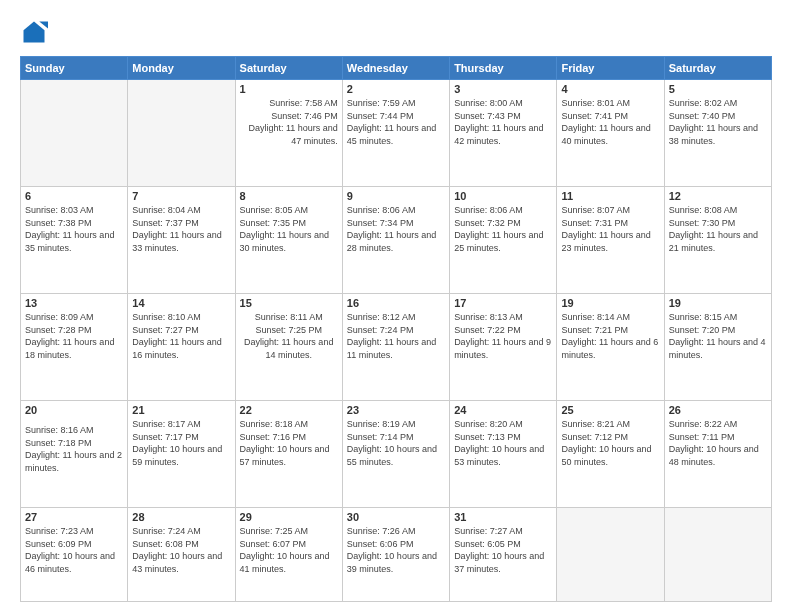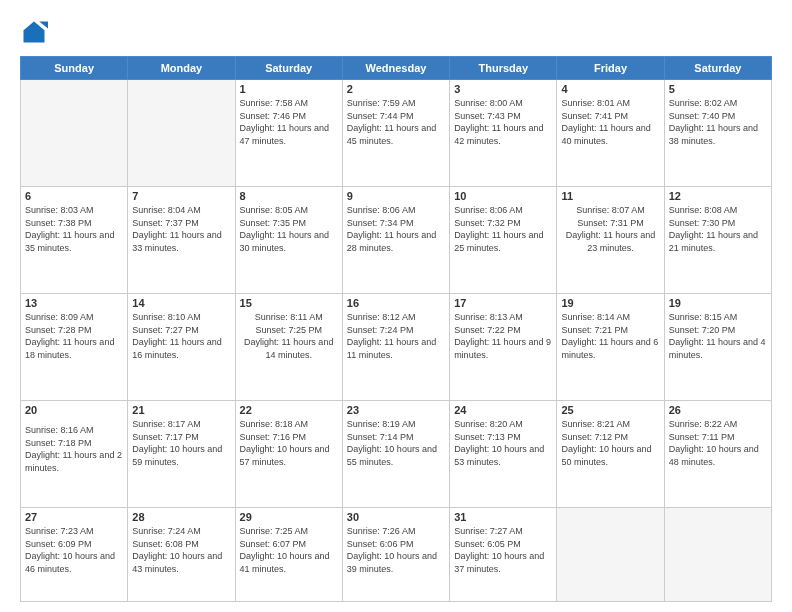--- a/index.html
+++ b/index.html
@@ -52,21 +52,21 @@
       width: 100%;
       table-layout: fixed;
     }
     .calendar th {
       background: #3a7abf;
       color: #fff;
       font-size: 11px;
       font-weight: bold;
       padding: 5px 4px;
       border: 1px solid #4a8acf;
-      text-align: center;
+      text-align: left;
     }
     .calendar td {
       border: 1px solid #ccc;
       vertical-align: top;
       padding: 3px 4px;
       font-size: 9.5px;
       color: #333;
       height: 82px;
       background: #fff;
     }
@@ -122,21 +122,21 @@
           <th>Friday</th>
           <th>Saturday</th>
         </tr>
     </thead>
     <tbody id="calendar-body">
     <tr>
           <td class="empty"></td>
           <td class="empty"></td>
           <td>
             <div class="day-num">1</div>
-            <div class="day-info" style="white-space: pre-line;">Sunrise: 7:58 AM
+            <div class="day-info" style="white-space: pre-line; text-align: right;">Sunrise: 7:58 AM
 Sunset: 7:46 PM
 Daylight: 11 hours and 47 minutes.</div>
           </td>
           <td>
             <div class="day-num">2</div>
             <div class="day-info" style="white-space: pre-line;">Sunrise: 7:59 AM
 Sunset: 7:44 PM
 Daylight: 11 hours and 45 minutes.</div>
           </td>
           <td>
@@ -184,21 +184,21 @@
 Daylight: 11 hours and 28 minutes.</div>
           </td>
           <td>
             <div class="day-num">10</div>
             <div class="day-info" style="white-space: pre-line;">Sunrise: 8:06 AM
 Sunset: 7:32 PM
 Daylight: 11 hours and 25 minutes.</div>
           </td>
           <td>
             <div class="day-num">11</div>
-            <div class="day-info" style="white-space: pre-line; text-align: center;">Sunrise: 8:07 AM
+            <div class="day-info" style="white-space: pre-line;">Sunrise: 8:07 AM
 Sunset: 7:31 PM
 Daylight: 11 hours and 23 minutes.</div>
           </td>
           <td>
             <div class="day-num">12</div>
             <div class="day-info" style="white-space: pre-line;">Sunrise: 8:08 AM
 Sunset: 7:30 PM
 Daylight: 11 hours and 21 minutes.</div>
           </td>
         </tr>

